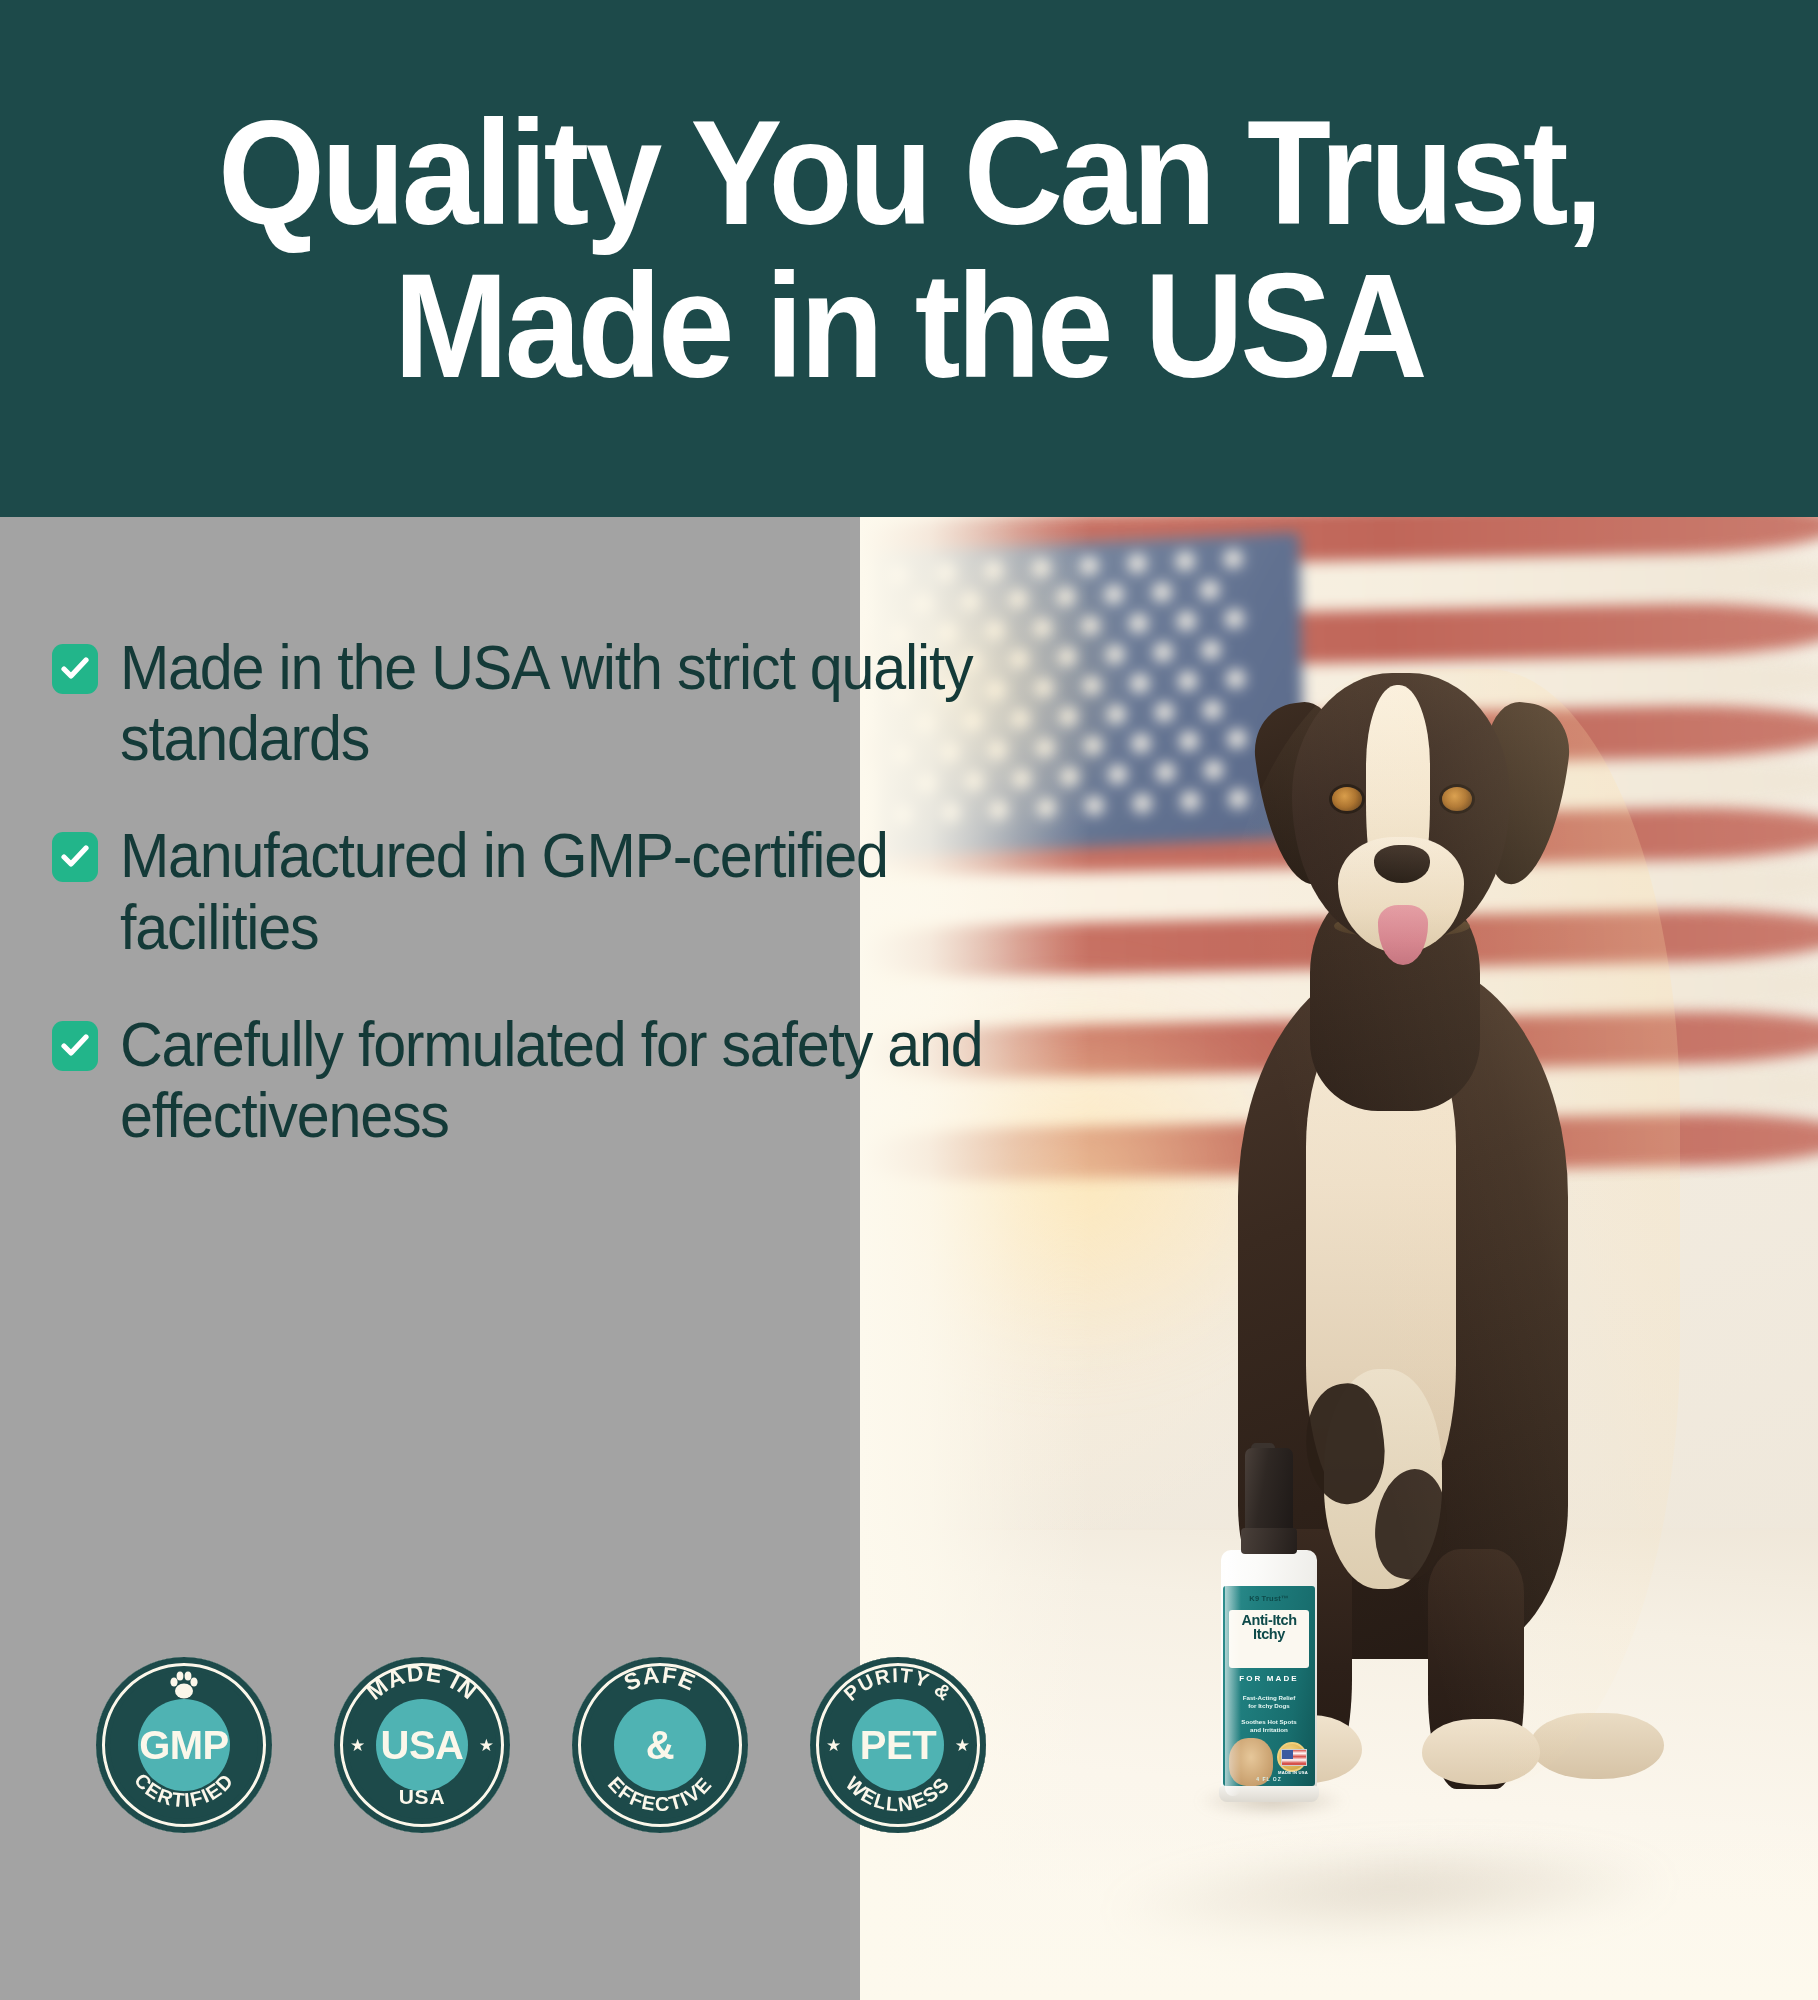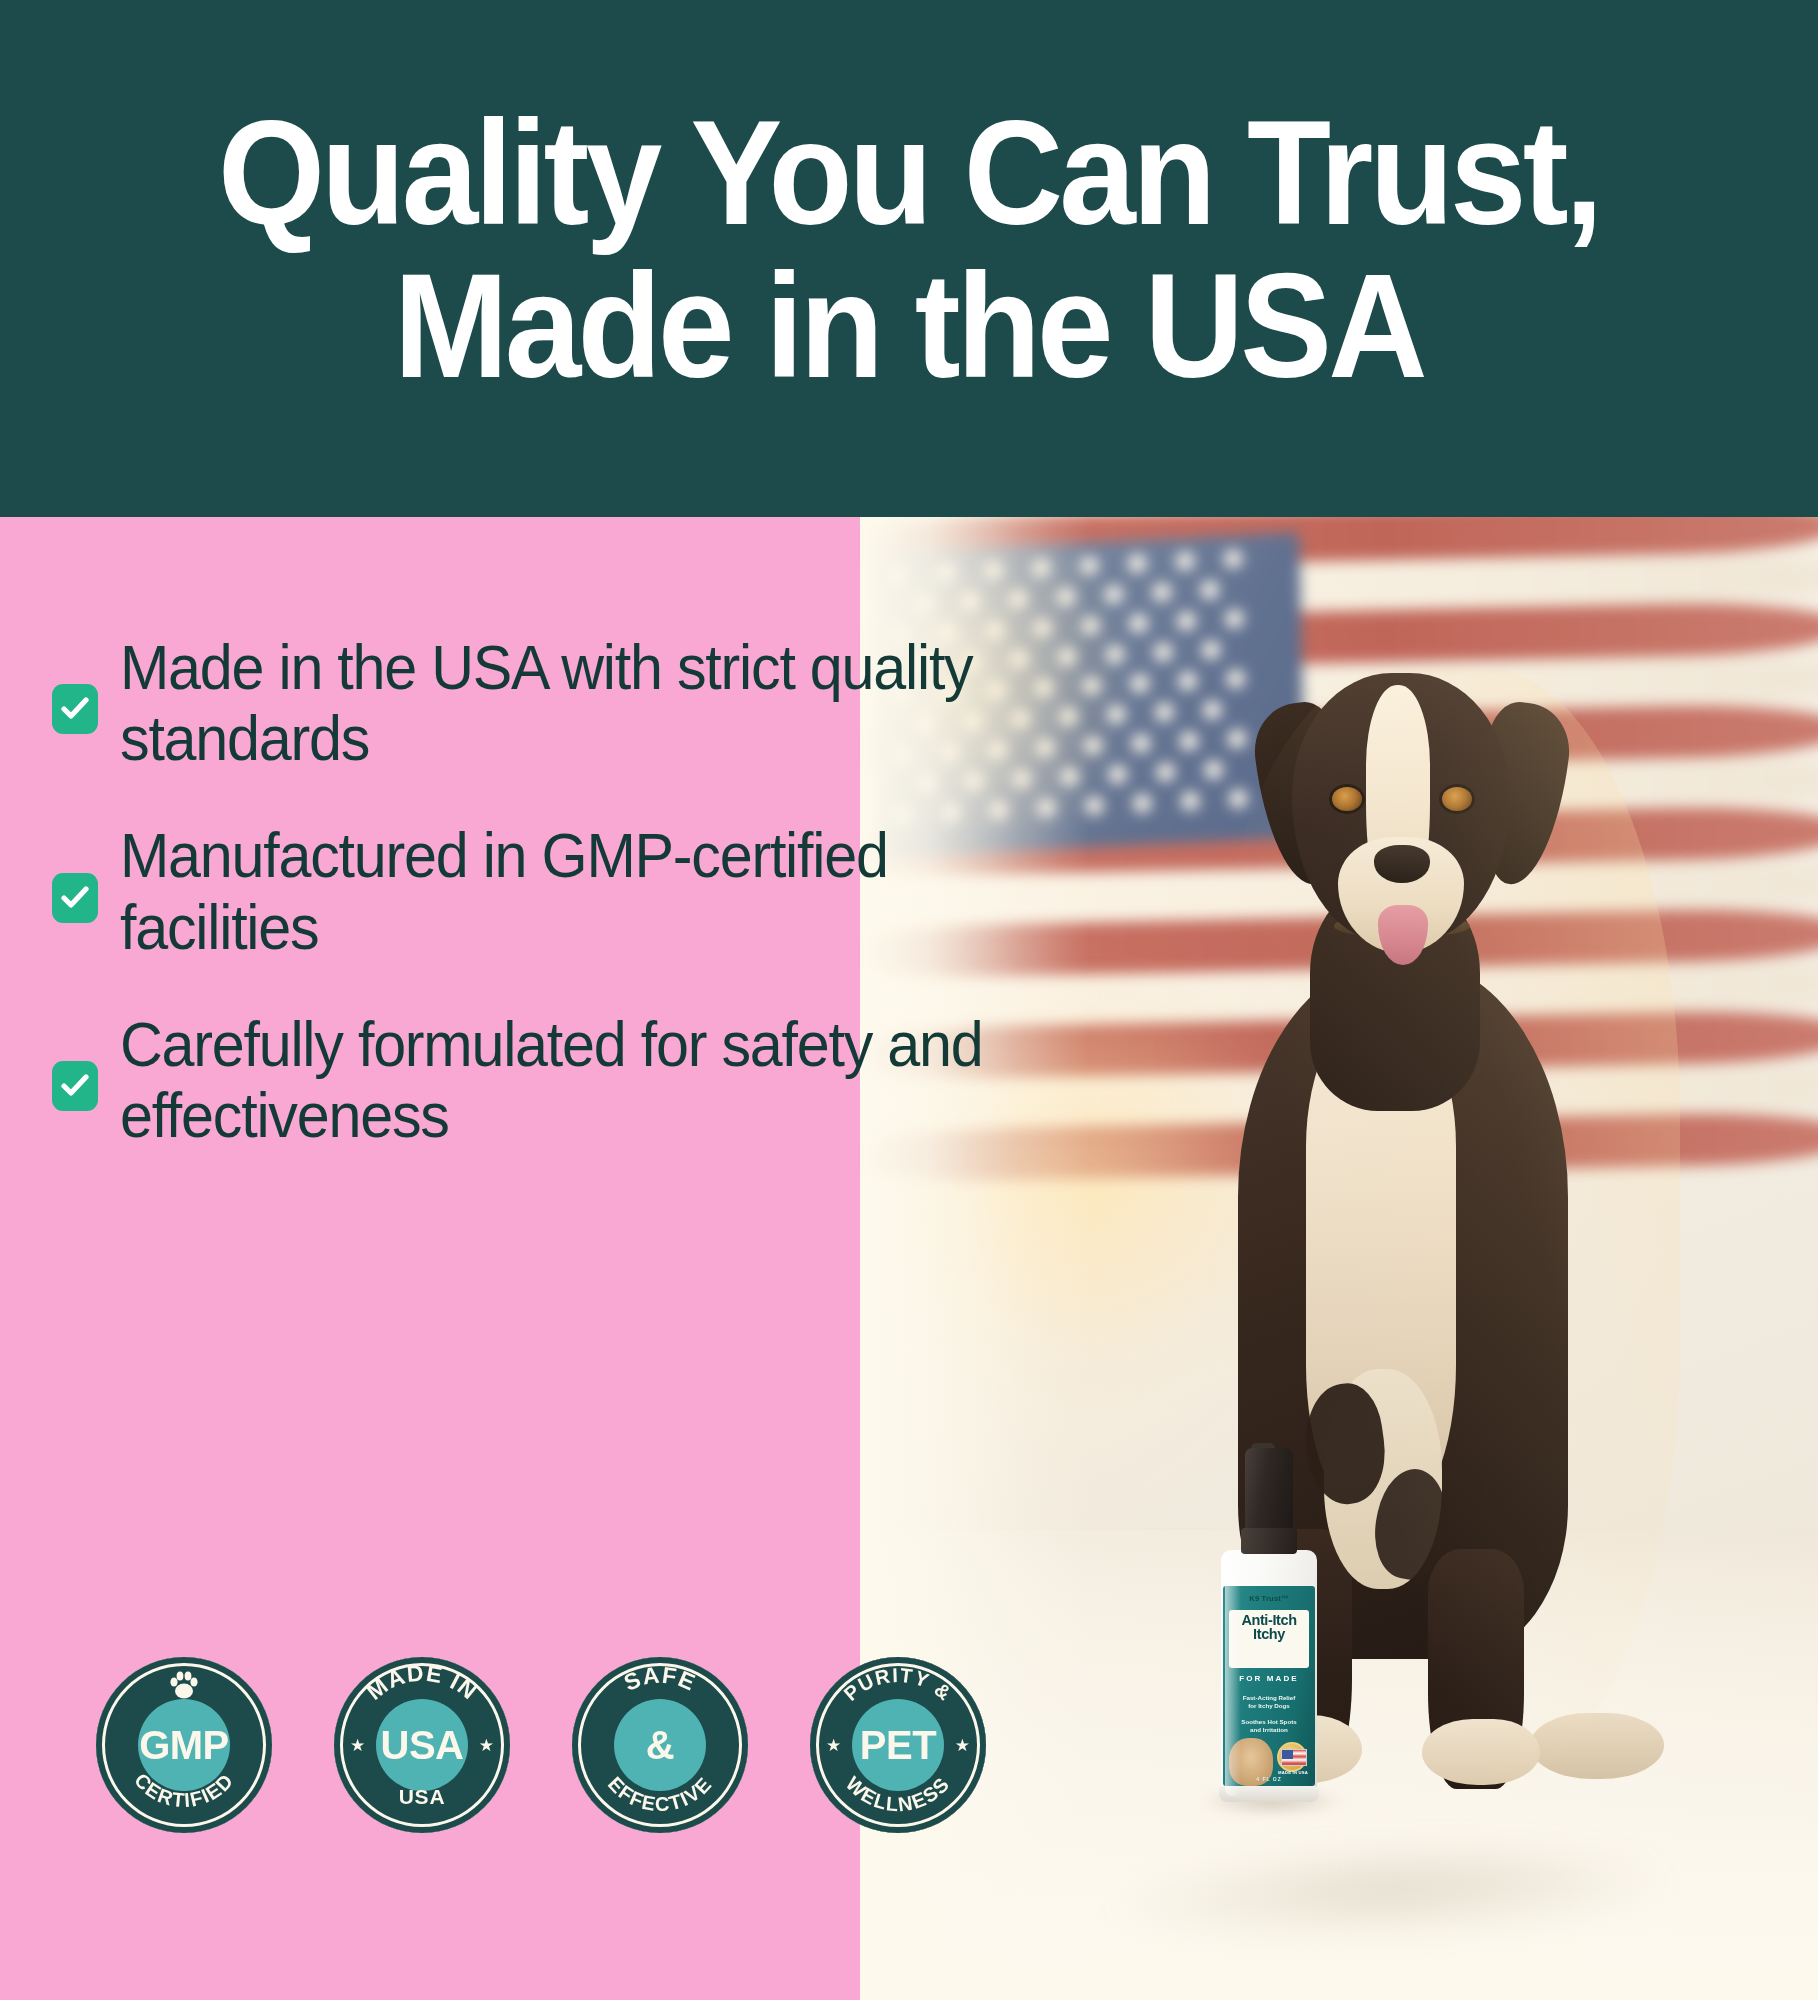--- a/index.html
+++ b/index.html
@@ -9,21 +9,21 @@
     width:1818px; height:2000px;
     overflow:hidden;
     background:#fdf9ed;
     font-family:"Liberation Sans", sans-serif;
   }
 
   #page {
     position:relative;
     width:1818px; height:2000px;
     overflow:hidden;
-    background:#f9a8d4;
+    background:#a3a3a3;
   }
 
   
   #header-banner {
     position:absolute;
     left:0; top:0;
     width:1818px; height:517px;
     background:#1d4a4a;
     display:flex;
     flex-direction:column;
@@ -401,21 +401,21 @@
   }
 
   
   #checklist {
     position:absolute;
     left:52px; top:632px;
     width:1010px;
   }
   .check-item {
     display:flex;
-    align-items:center;
+    align-items:flex-start;
     margin-bottom:46px;
   }
   .check-item:last-child { margin-bottom:0; }
   .check-box {
     flex:0 0 auto;
     width:46px; height:50px;
     background:#22b58a;
     border-radius:11px;
     margin-right:22px;
     margin-top:12px;

